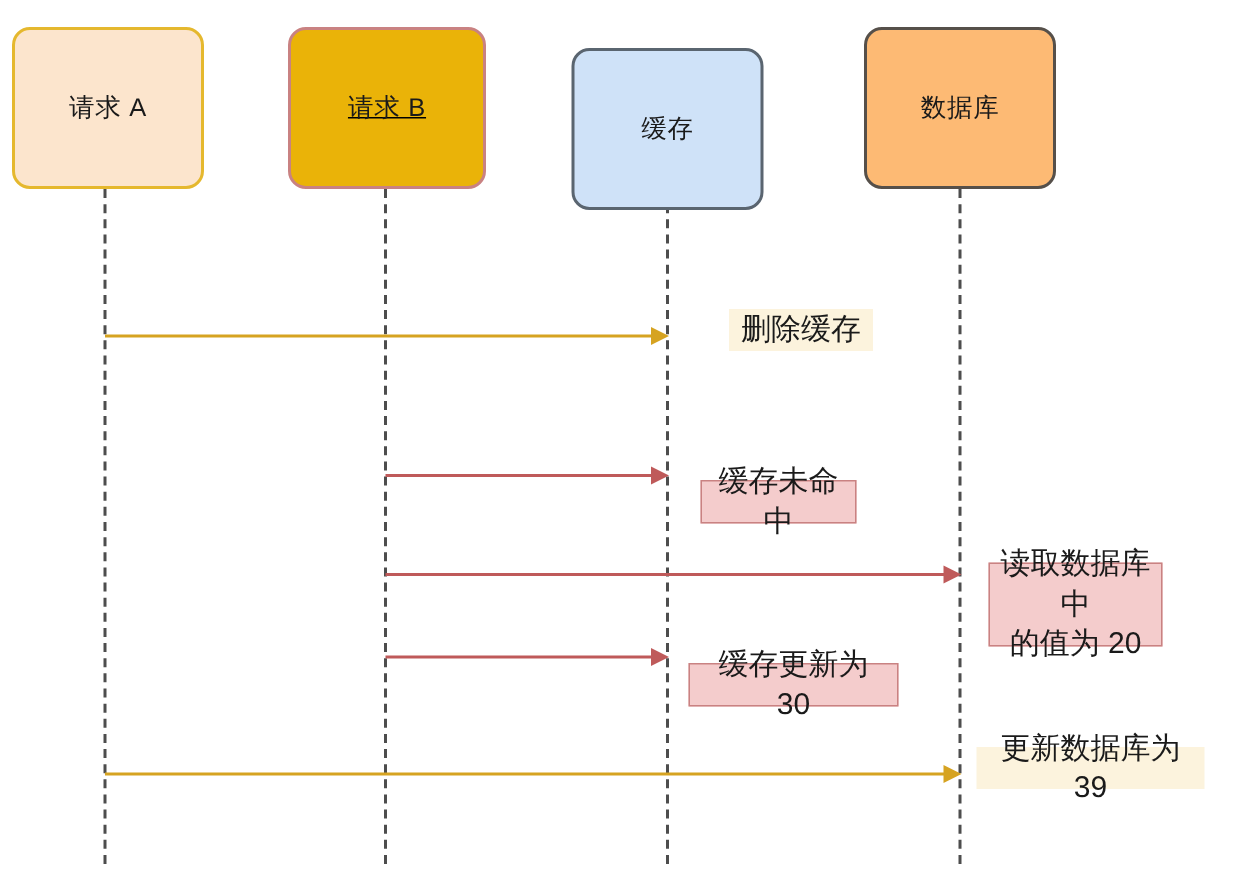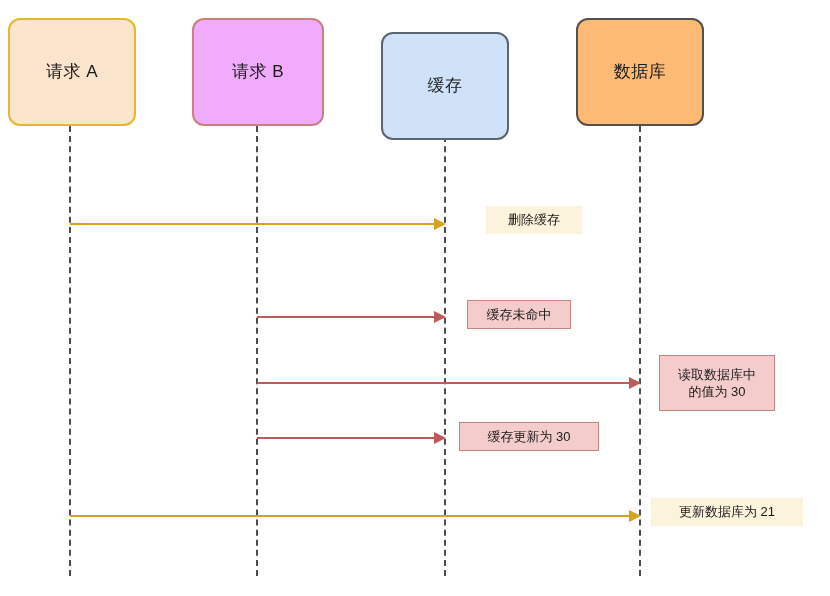--- a/index.html
+++ b/index.html
@@ -54,70 +54,71 @@
     height: 0;
     border-top: 6px solid transparent;
     border-bottom: 6px solid transparent;
     border-left-width: 12px;
     border-left-style: solid;
   }
   
   .msg-label {
     position: absolute;
     box-sizing: border-box;
-    font-size: 13px;
+    font-size: 20px;
     color: #1a1a1a;
     line-height: 1.32;
     text-align: center;
     padding: 2px 6px;
     white-space: pre-line;
   }
   .msg-label.bordered {
     border-width: 1px;
     border-style: solid;
+    margin-top: 20px;
   }
 </style>
 </head>
 <body>
 
 <div id="canvas">
 
   <div id="lifelines">
       <div class="lifeline" style="left: 69px; top: 126px; height: 450px; border-left-color: rgb(77, 77, 77);"></div>
       <div class="lifeline" style="left: 256px; top: 126px; height: 450px; border-left-color: rgb(77, 77, 77);"></div>
       <div class="lifeline" style="left: 444px; top: 126px; height: 450px; border-left-color: rgb(77, 77, 77);"></div>
       <div class="lifeline" style="left: 639px; top: 126px; height: 450px; border-left-color: rgb(77, 77, 77);"></div>
     </div>
 
   <div id="participants">
       <div class="participant" style="left: 8px; top: 18px; width: 128px; height: 108px; background: rgb(252, 229, 205); border-color: rgb(229, 184, 46);">
         <span class="plabel">请求 A</span>
       </div>
-      <div class="participant" style="left: 192px; top: 18px; width: 132px; height: 108px; background: #f0abfc; border-color: rgb(201, 130, 130);">
+      <div class="participant" style="left: 192px; top: 18px; width: 132px; height: 108px; background: #eab308; border-color: rgb(201, 130, 130); text-decoration: underline;">
         <span class="plabel">请求 B</span>
       </div>
       <div class="participant" style="left: 381px; top: 32px; width: 128px; height: 108px; background: rgb(207, 226, 248); border-color: rgb(90, 101, 112);">
         <span class="plabel">缓存</span>
       </div>
       <div class="participant" style="left: 576px; top: 18px; width: 128px; height: 108px; background: #fdba74; border-color: rgb(86, 80, 74);">
         <span class="plabel">数据库</span>
       </div>
     </div>
 
   <div id="messages">
       <div class="msg-line" style="left: 70px; top: 223px; width: 365px; border-top-color: rgb(214, 163, 33);"></div>
       <div class="msg-head" style="left: 434px; top: 218px; border-left-color: rgb(214, 163, 33);"></div>
       <div class="msg-label" style="left: 486px; top: 206px; width: 96px; height: 28px; background: rgb(252, 243, 221); display: flex; align-items: center; justify-content: center;">删除缓存</div>
       <div class="msg-line" style="left: 257px; top: 316px; width: 178px; border-top-color: rgb(191, 90, 90);"></div>
       <div class="msg-head" style="left: 434px; top: 311px; border-left-color: rgb(191, 90, 90);"></div>
       <div class="msg-label bordered" style="left: 467px; top: 300px; width: 104px; height: 29px; background: rgb(244, 204, 204); display: flex; align-items: center; justify-content: center; border-color: rgb(201, 130, 130);">缓存未命中</div>
       <div class="msg-line" style="left: 257px; top: 382px; width: 373px; border-top-color: rgb(191, 90, 90);"></div>
       <div class="msg-head" style="left: 629px; top: 377px; border-left-color: rgb(191, 90, 90);"></div>
       <div class="msg-label bordered" style="left: 659px; top: 355px; width: 116px; height: 56px; background: rgb(244, 204, 204); display: flex; align-items: center; justify-content: center; border-color: rgb(201, 130, 130);">读取数据库中
-的值为 30</div>
+的值为 20</div>
       <div class="msg-line" style="left: 257px; top: 437px; width: 178px; border-top-color: rgb(191, 90, 90);"></div>
       <div class="msg-head" style="left: 434px; top: 432px; border-left-color: rgb(191, 90, 90);"></div>
       <div class="msg-label bordered" style="left: 459px; top: 422px; width: 140px; height: 29px; background: rgb(244, 204, 204); display: flex; align-items: center; justify-content: center; border-color: rgb(201, 130, 130);">缓存更新为 30</div>
       <div class="msg-line" style="left: 70px; top: 515px; width: 560px; border-top-color: rgb(214, 163, 33);"></div>
       <div class="msg-head" style="left: 629px; top: 510px; border-left-color: rgb(214, 163, 33);"></div>
-      <div class="msg-label" style="left: 651px; top: 498px; width: 152px; height: 28px; background: rgb(252, 243, 221); display: flex; align-items: center; justify-content: center;">更新数据库为 21</div>
+      <div class="msg-label" style="left: 651px; top: 498px; width: 152px; height: 28px; background: rgb(252, 243, 221); display: flex; align-items: center; justify-content: center;">更新数据库为 39</div>
     </div>
 </div>
 
 </body></html>

